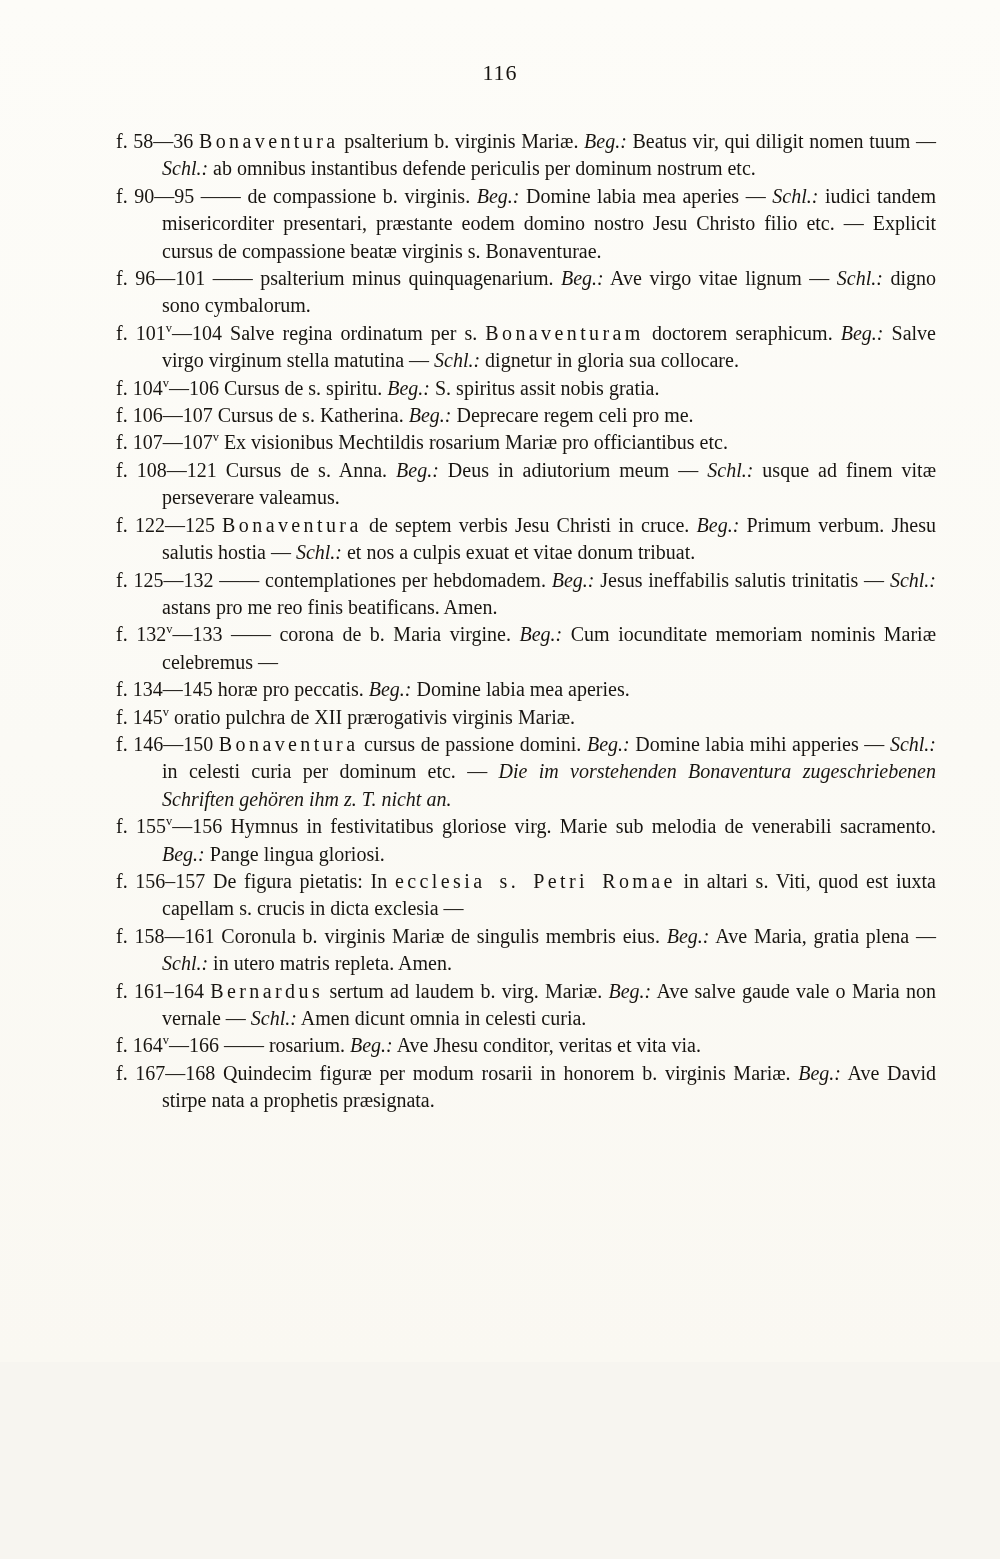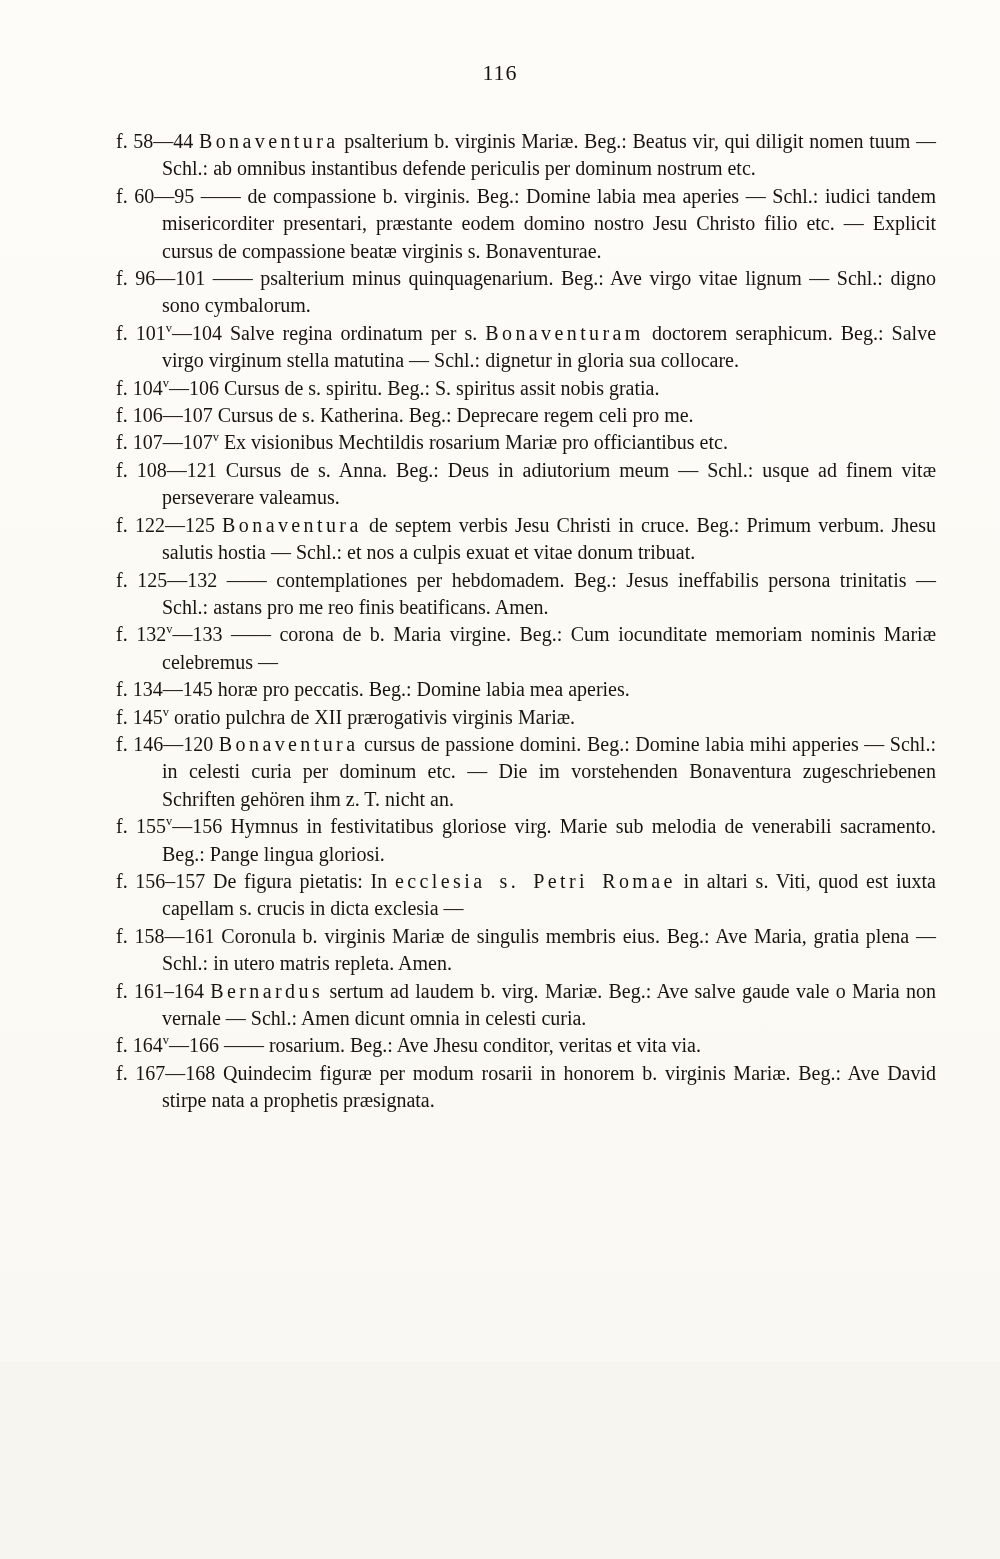--- a/index.html
+++ b/index.html
@@ -31,48 +31,48 @@
     line-height: 27.4px;
     text-align: justify;
     text-justify: inter-word;
   }
   .entry {
     margin: 0;
     padding-left: 46px;
     text-indent: -46px;
   }
   .entry span { text-indent: 0; }
-  .i  { }
+  .i  { font-style: italic; }
   .sp { letter-spacing: 0.17em; word-spacing: 0.15em; }
   .sup {
     vertical-align: super;
     font-size: 0.62em;
     line-height: 0;
   }
 </style>
 </head>
 <body>
 
 <div class="page">
   <div class="page-number">116</div>
   <div class="entries">
-      <p class="entry"><span>f. 58—44 </span><span class="sp">Bonaventura</span><span> psalterium b. virginis Mariæ. </span><span class="i">Beg.:</span><span> Beatus vir, qui diligit nomen tuum — </span><span class="i">Schl.:</span><span> ab omnibus instantibus defende periculis per dominum nostrum etc.</span></p>
-      <p class="entry"><span>f. 60—95 —— de compassione b. virginis. </span><span class="i">Beg.:</span><span> Domine labia mea aperies — </span><span class="i">Schl.:</span><span> iudici tandem misericorditer presentari, præstante eodem domino nostro Jesu Christo filio etc. — Explicit cursus de compassione beatæ virginis s. Bonaventurae.</span></p>
+      <p class="entry"><span>f. 58—36 </span><span class="sp">Bonaventura</span><span> psalterium b. virginis Mariæ. </span><span class="i">Beg.:</span><span> Beatus vir, qui diligit nomen tuum — </span><span class="i">Schl.:</span><span> ab omnibus instantibus defende periculis per dominum nostrum etc.</span></p>
+      <p class="entry"><span>f. 90—95 —— de compassione b. virginis. </span><span class="i">Beg.:</span><span> Domine labia mea aperies — </span><span class="i">Schl.:</span><span> iudici tandem misericorditer presentari, præstante eodem domino nostro Jesu Christo filio etc. — Explicit cursus de compassione beatæ virginis s. Bonaventurae.</span></p>
       <p class="entry"><span>f. 96—101 —— psalterium minus quinquagenarium. </span><span class="i">Beg.:</span><span> Ave virgo vitae lignum — </span><span class="i">Schl.:</span><span> digno sono cymbalorum.</span></p>
       <p class="entry"><span>f. 101</span><span class="sup">v</span><span>—104 Salve regina ordinatum per s. </span><span class="sp">Bonaventuram</span><span> doctorem seraphicum. </span><span class="i">Beg.:</span><span> Salve virgo virginum stella matutina — </span><span class="i">Schl.:</span><span> dignetur in gloria sua collocare.</span></p>
       <p class="entry"><span>f. 104</span><span class="sup">v</span><span>—106 Cursus de s. spiritu. </span><span class="i">Beg.:</span><span> S. spiritus assit nobis gratia.</span></p>
       <p class="entry"><span>f. 106—107 Cursus de s. Katherina. </span><span class="i">Beg.:</span><span> Deprecare regem celi pro me.</span></p>
       <p class="entry"><span>f. 107—107</span><span class="sup">v</span><span> Ex visionibus Mechtildis rosarium Mariæ pro officiantibus etc.</span></p>
       <p class="entry"><span>f. 108—121 Cursus de s. Anna. </span><span class="i">Beg.:</span><span> Deus in adiutorium meum — </span><span class="i">Schl.:</span><span> usque ad finem vitæ perseverare valeamus.</span></p>
       <p class="entry"><span>f. 122—125 </span><span class="sp">Bonaventura</span><span> de septem verbis Jesu Christi in cruce. </span><span class="i">Beg.:</span><span> Primum verbum. Jhesu salutis hostia — </span><span class="i">Schl.:</span><span> et nos a culpis exuat et vitae donum tribuat.</span></p>
-      <p class="entry"><span>f. 125—132 —— contemplationes per hebdomadem. </span><span class="i">Beg.:</span><span> Jesus ineffabilis persona trinitatis — </span><span class="i">Schl.:</span><span> astans pro me reo finis beatificans. Amen.</span></p>
+      <p class="entry"><span>f. 125—132 —— contemplationes per hebdomadem. </span><span class="i">Beg.:</span><span> Jesus ineffabilis salutis trinitatis — </span><span class="i">Schl.:</span><span> astans pro me reo finis beatificans. Amen.</span></p>
       <p class="entry"><span>f. 132</span><span class="sup">v</span><span>—133 —— corona de b. Maria virgine. </span><span class="i">Beg.:</span><span> Cum iocunditate memoriam nominis Mariæ celebremus —</span></p>
       <p class="entry"><span>f. 134—145 horæ pro peccatis. </span><span class="i">Beg.:</span><span> Domine labia mea aperies.</span></p>
       <p class="entry"><span>f. 145</span><span class="sup">v</span><span> oratio pulchra de XII prærogativis virginis Mariæ.</span></p>
-      <p class="entry"><span>f. 146—120 </span><span class="sp">Bonaventura</span><span> cursus de passione domini. </span><span class="i">Beg.:</span><span> Domine labia mihi apperies — </span><span class="i">Schl.:</span><span> in celesti curia per dominum etc. — </span><span class="i">Die im vorstehenden Bonaventura zugeschriebenen Schriften gehören ihm z. T. nicht an.</span></p>
+      <p class="entry"><span>f. 146—150 </span><span class="sp">Bonaventura</span><span> cursus de passione domini. </span><span class="i">Beg.:</span><span> Domine labia mihi apperies — </span><span class="i">Schl.:</span><span> in celesti curia per dominum etc. — </span><span class="i">Die im vorstehenden Bonaventura zugeschriebenen Schriften gehören ihm z. T. nicht an.</span></p>
       <p class="entry"><span>f. 155</span><span class="sup">v</span><span>—156 Hymnus in festivitatibus gloriose virg. Marie sub melodia de venerabili sacramento. </span><span class="i">Beg.:</span><span> Pange lingua gloriosi.</span></p>
       <p class="entry"><span>f. 156–157 De figura pietatis: In </span><span class="sp">ecclesia s. Petri Romae</span><span> in altari s. Viti, quod est iuxta capellam s. crucis in dicta exclesia —</span></p>
       <p class="entry"><span>f. 158—161 Coronula b. virginis Mariæ de singulis membris eius. </span><span class="i">Beg.:</span><span> Ave Maria, gratia plena — </span><span class="i">Schl.:</span><span> in utero matris repleta. Amen.</span></p>
       <p class="entry"><span>f. 161–164 </span><span class="sp">Bernardus</span><span> sertum ad laudem b. virg. Mariæ. </span><span class="i">Beg.:</span><span> Ave salve gaude vale o Maria non vernale — </span><span class="i">Schl.:</span><span> Amen dicunt omnia in celesti curia.</span></p>
       <p class="entry"><span>f. 164</span><span class="sup">v</span><span>—166 —— rosarium. </span><span class="i">Beg.:</span><span> Ave Jhesu conditor, veritas et vita via.</span></p>
       <p class="entry"><span>f. 167—168 Quindecim figuræ per modum rosarii in honorem b. virginis Mariæ. </span><span class="i">Beg.:</span><span> Ave David stirpe nata a prophetis præsignata.</span></p>
     </div>
 </div>
 
 </body></html>

